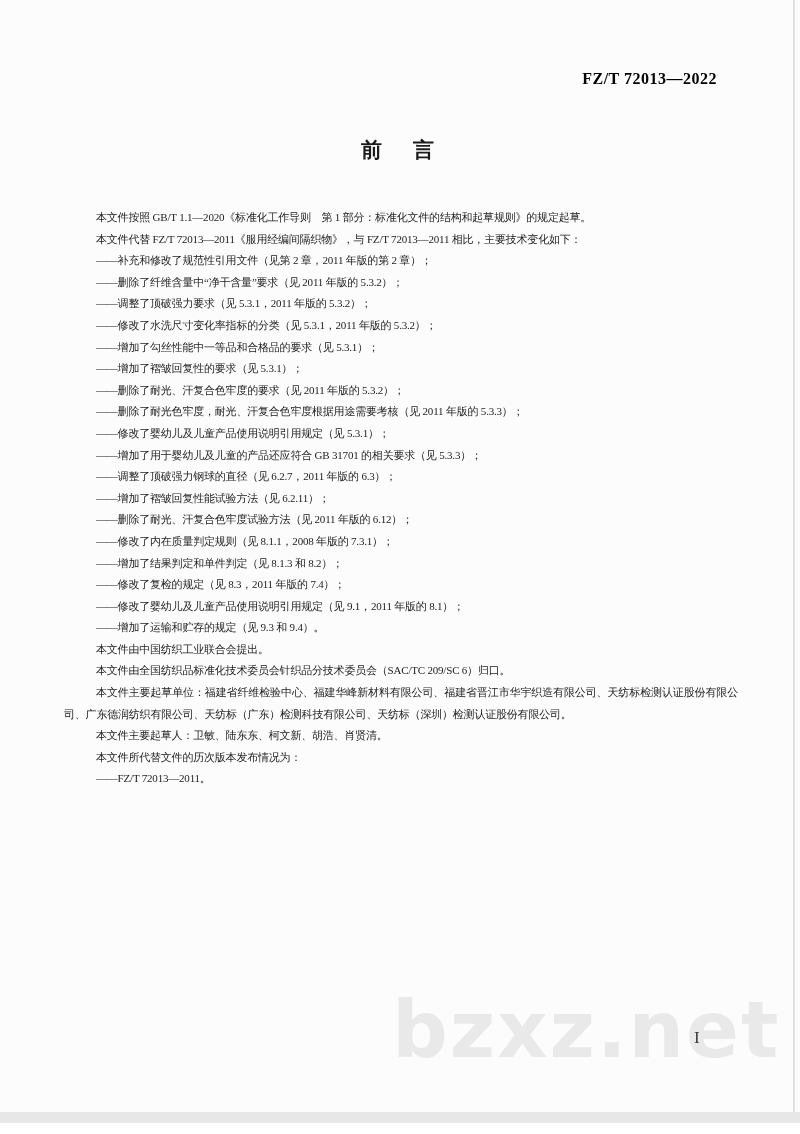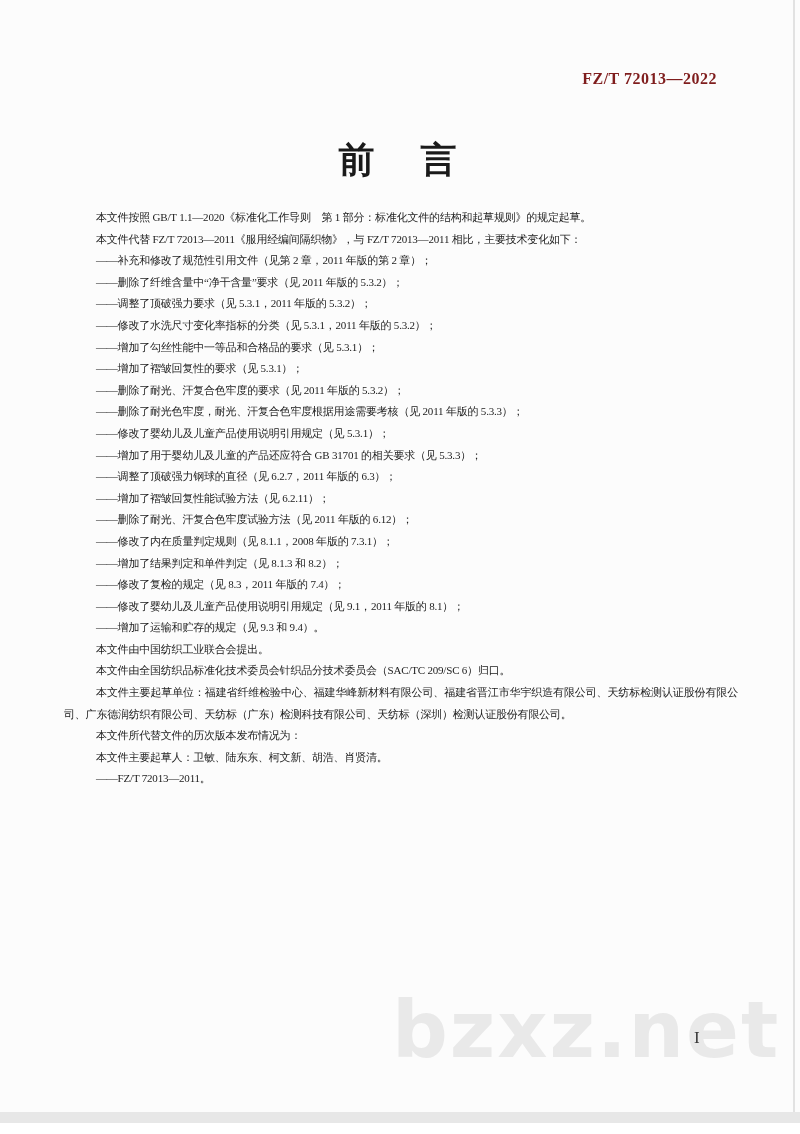--- a/index.html
+++ b/index.html
@@ -10,32 +10,32 @@
     background: #fcfcfc;
     overflow: hidden;
     font-family: "Liberation Serif", serif;
   }
   .doc-code {
     position: absolute;
     top: 70px;
     right: 83px;
     font-size: 16px;
     font-weight: bold;
-    color: #7f1d1d;
+    color: #000000;
     letter-spacing: 0.5px;
     white-space: pre;
   }
   .title {
     position: absolute;
     top: 136px;
     left: 0;
     width: 800px;
     margin: 0;
     text-align: center;
-    font-size: 36px;
+    font-size: 21px;
     font-weight: bold;
     letter-spacing: 5px;
     color: #1a1a1a;
     white-space: pre;
   }
   .body-text {
     position: absolute;
     top: 207px;
     left: 64px;
     width: 674px;
@@ -117,22 +117,22 @@
       <div class="blk item">——增加了褶皱回复性能试验方法（见 6.2.11）；</div>
       <div class="blk item">——删除了耐光、汗复合色牢度试验方法（见 2011 年版的 6.12）；</div>
       <div class="blk item">——修改了内在质量判定规则（见 8.1.1，2008 年版的 7.3.1）；</div>
       <div class="blk item">——增加了结果判定和单件判定（见 8.1.3 和 8.2）；</div>
       <div class="blk item">——修改了复检的规定（见 8.3，2011 年版的 7.4）；</div>
       <div class="blk item">——修改了婴幼儿及儿童产品使用说明引用规定（见 9.1，2011 年版的 8.1）；</div>
       <div class="blk item">——增加了运输和贮存的规定（见 9.3 和 9.4）。</div>
       <div class="blk para">本文件由中国纺织工业联合会提出。</div>
       <div class="blk para">本文件由全国纺织品标准化技术委员会针织品分技术委员会（SAC/TC 209/SC 6）归口。</div>
       <div class="blk para">本文件主要起草单位：福建省纤维检验中心、福建华峰新材料有限公司、福建省晋江市华宇织造有限公司、天纺标检测认证股份有限公司、广东德润纺织有限公司、天纺标（广东）检测科技有限公司、天纺标（深圳）检测认证股份有限公司。</div>
+      <div class="blk para">本文件主要起草人：卫敏、陆东东、柯文新、胡浩、肖贤清。</div>
       <div class="blk para">本文件所代替文件的历次版本发布情况为：</div>
-      <div class="blk para">本文件主要起草人：卫敏、陆东东、柯文新、胡浩、肖贤清。</div>
       <div class="blk item">——FZ/T 72013—2011。</div>
     </div>
 
   <div class="watermark">bzxz.net</div>
 
   <div class="page-number">I</div>
 
   <div class="right-edge"></div>
   <div class="bottom-edge"></div>
   <div class="below-edge"></div>

